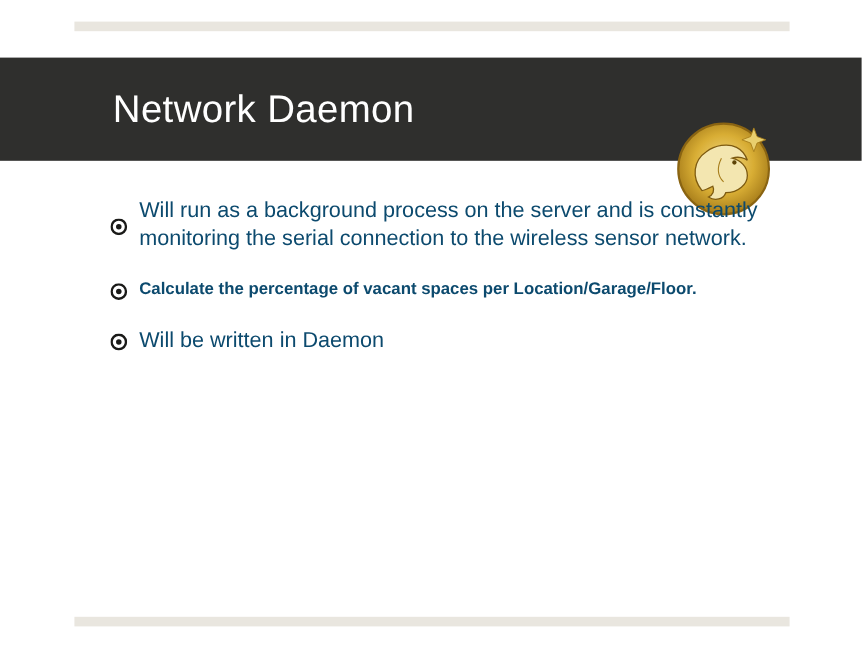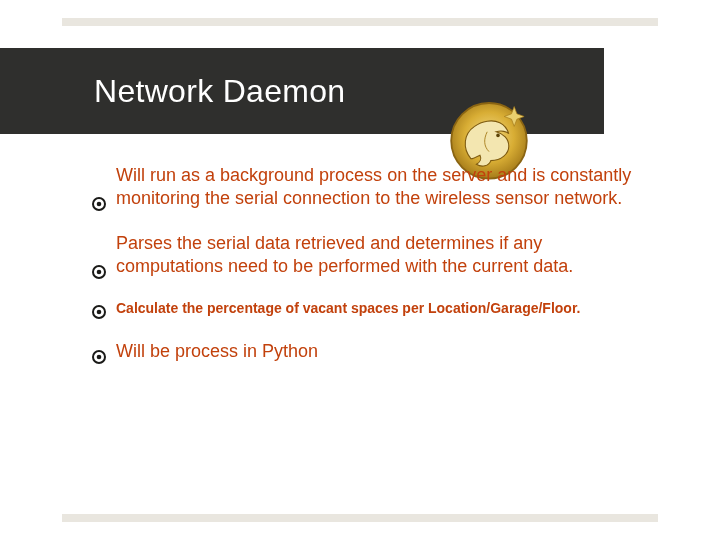--- a/index.html
+++ b/index.html
@@ -1,35 +1,35 @@
 <!DOCTYPE html>
 <html><head>
 <meta charset="utf-8">
 <style>
   * { margin: 0; padding: 0; box-sizing: border-box; }
   html, body { width: 720px; height: 540px; font-family: Arial, Helvetica, sans-serif; background: #fff; }
   .slide { position: relative; width: 720px; height: 540px; background: #fff; }
   .top-bar { position: absolute; top: 18px; left: 62px; right: 62px; height: 8px; background: #e9e6df; }
   .title-bar {
-    position: absolute; top: 48px; left: 0; width: 604px; height: 86px;
+    position: absolute; top: 48px; left: 0; width: 718px; height: 86px;
     background: #2f2f2d; display: flex; align-items: center;
   }
   .title-text {
     font-size: 32px; color: #fff; font-weight: 400;
     margin-left: 94px; letter-spacing: 0.3px;
   }
   .logo {
     position: absolute; right: 70px; top: 46px; width: 90px; height: 90px;
   }
   .content {
     position: absolute; top: 164px; left: 92px; right: 70px;
   }
   .bullet {
-    display: flex; align-items: flex-end; margin-bottom: 22px;
-    color: #c2410c; line-height: 1.28;
+    display: flex; align-items: center; margin-bottom: 22px;
+    color: #0c4a6e; line-height: 1.28;
   }
   .bullet .icon { flex: 0 0 auto; width: 14px; height: 14px; margin-top: 3px; margin-right: 10px; }
   .bullet .txt { flex: 1 1 auto; font-size: 18px; }
   .bullet.small .txt { font-size: 14px; font-weight: 600; }
   .bottom-bar { position: absolute; bottom: 18px; left: 62px; right: 62px; height: 8px; background: #e9e6df; }
 </style>
 </head>
 <body>
 
 <div class="slide">
@@ -59,43 +59,34 @@
   <div class="content">
     <div class="bullet">
       <span class="icon">
         <svg viewBox="0 0 14 14">
             <circle cx="7" cy="7" r="6" fill="none" stroke="#1a1a18" stroke-width="2"></circle>
             <circle cx="7" cy="7" r="2.3" fill="#1a1a18"></circle>
           </svg>
       </span>
       <span class="txt">Will run as a background process on the server and is constantly monitoring the serial connection to the wireless sensor network.</span>
     </div>
-    <div class="bullet">
-      <span class="icon">
-        <svg viewBox="0 0 14 14">
-            <circle cx="7" cy="7" r="6" fill="none" stroke="#1a1a18" stroke-width="2"></circle>
-            <circle cx="7" cy="7" r="2.3" fill="#1a1a18"></circle>
-          </svg>
-      </span>
-      <span class="txt">Parses the serial data retrieved and determines if any computations need to be performed with the current data.</span>
-    </div>
     <div class="bullet small">
       <span class="icon">
         <svg viewBox="0 0 14 14">
             <circle cx="7" cy="7" r="6" fill="none" stroke="#1a1a18" stroke-width="2"></circle>
             <circle cx="7" cy="7" r="2.3" fill="#1a1a18"></circle>
           </svg>
       </span>
       <span class="txt">Calculate the percentage of vacant spaces per Location/Garage/Floor.</span>
     </div>
     <div class="bullet">
       <span class="icon">
         <svg viewBox="0 0 14 14">
             <circle cx="7" cy="7" r="6" fill="none" stroke="#1a1a18" stroke-width="2"></circle>
             <circle cx="7" cy="7" r="2.3" fill="#1a1a18"></circle>
           </svg>
       </span>
-      <span class="txt">Will be process in Python</span>
+      <span class="txt">Will be written in Daemon</span>
     </div>
   </div>
 
   <div class="bottom-bar"></div>
 </div>
 
 </body></html>

